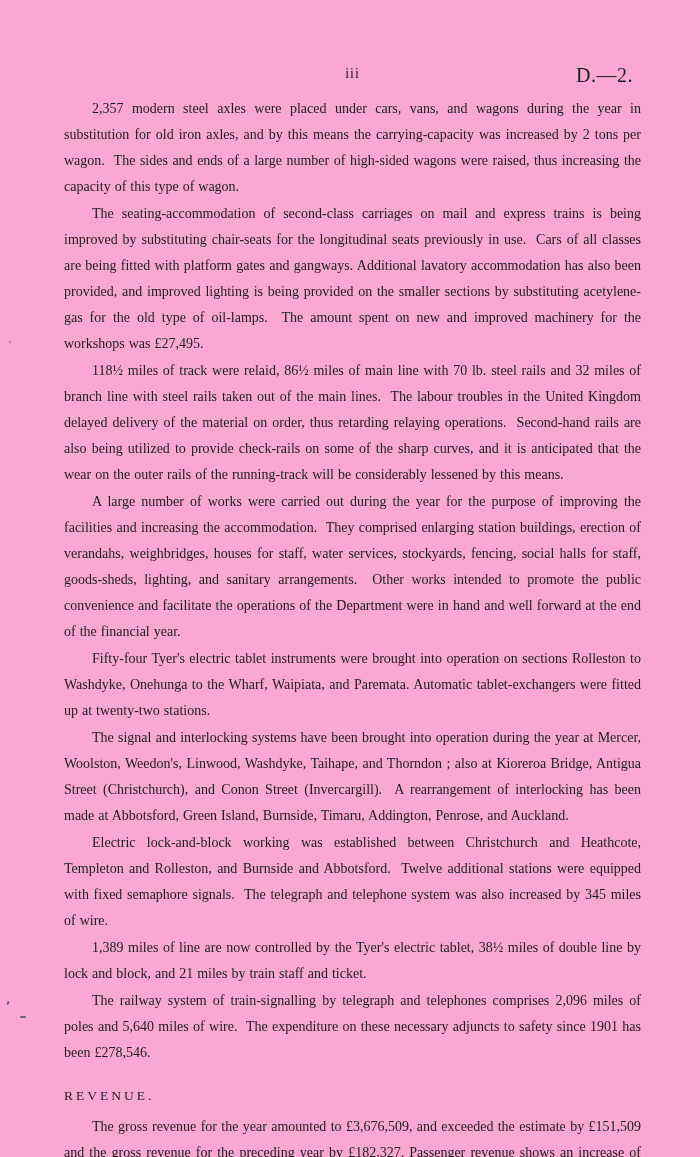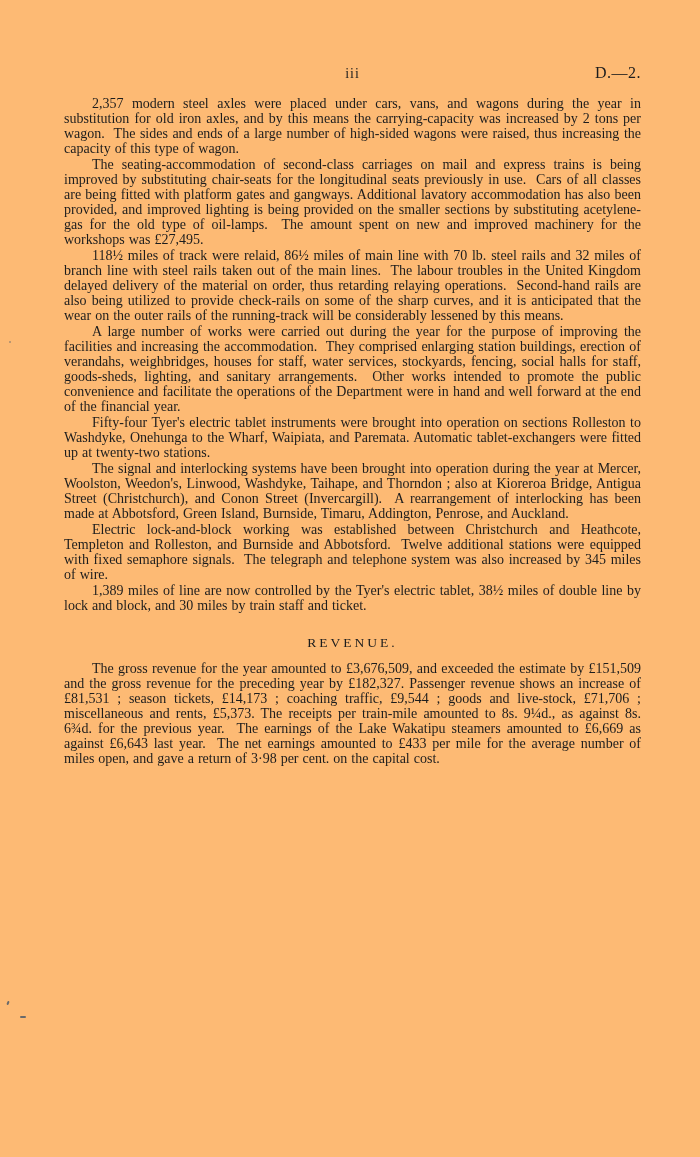--- a/index.html
+++ b/index.html
@@ -4,65 +4,64 @@
 <style>
   html, body {
     margin: 0;
     padding: 0;
     background: #e8e8e8;
   }
   .page {
     position: relative;
     width: 700px;
     height: 1157px;
-    background: #fdba74;
+    background: #f9a8d4;
     margin: 0 auto;
     overflow: hidden;
     font-family: "Liberation Serif", "DejaVu Serif", serif;
     color: #1d1d1d;
   }
   .page-header {
     position: absolute;
     top: 66px;
     left: 64px;
     width: 577px;
     height: 20px;
   }
   .folio {
     display: block;
     text-align: center;
     font-size: 14px;
     letter-spacing: 1px;
   }
   .docref {
     position: absolute;
-    right: 0;
+    right: 8px;
     top: -2px;
-    font-size: 16px;
+    font-size: 20px;
     letter-spacing: 0.5px;
   }
   .text-block {
     position: absolute;
     top: 96px;
     left: 64px;
     width: 577px;
   }
   .text-block p {
     margin: 0 0 1px 0;
     font-size: 14px;
-    line-height: 15px;
+    line-height: 26px;
     text-align: justify;
     text-indent: 28px;
     word-spacing: 0.5px;
   }
   .section-heading {
     margin: 22px 0 10px 0;
     font-size: 13.5px;
     font-weight: normal;
-    text-align: center;
     letter-spacing: 3px;
     text-indent: 0;
   }
   .artifact {
     position: absolute;
     background: #6a6a6a;
   }
   .artifact.speck-1 {
     left: 7px;
     top: 1001px;
@@ -98,21 +97,22 @@
   </div>
 
   <div class="text-block">
     <p>2,357 modern steel axles were placed under cars, vans, and wagons during the year in substitution for old iron axles, and by this means the carrying-capacity was increased by 2 tons per wagon.&nbsp; The sides and ends of a large number of high-sided wagons were raised, thus increasing the capacity of this type of wagon.</p>
     <p>The seating-accommodation of second-class carriages on mail and express trains is being improved by substituting chair-seats for the longitudinal seats previously in use.&nbsp; Cars of all classes are being fitted with platform gates and gangways. Additional lavatory accommodation has also been provided, and improved lighting is being provided on the smaller sections by substituting acetylene-gas for the old type of oil-lamps.&nbsp; The amount spent on new and improved machinery for the workshops was £27,495.</p>
     <p>118½ miles of track were relaid, 86½ miles of main line with 70 lb. steel rails and 32 miles of branch line with steel rails taken out of the main lines.&nbsp; The labour troubles in the United Kingdom delayed delivery of the material on order, thus retarding relaying operations.&nbsp; Second-hand rails are also being utilized to provide check-rails on some of the sharp curves, and it is anticipated that the wear on the outer rails of the running-track will be considerably lessened by this means.</p>
     <p>A large number of works were carried out during the year for the purpose of improving the facilities and increasing the accommodation.&nbsp; They comprised enlarging station buildings, erection of verandahs, weighbridges, houses for staff, water services, stockyards, fencing, social halls for staff, goods-sheds, lighting, and sanitary arrangements.&nbsp; Other works intended to promote the public convenience and facilitate the operations of the Department were in hand and well forward at the end of the financial year.</p>
     <p>Fifty-four Tyer's electric tablet instruments were brought into operation on sections Rolleston to Washdyke, Onehunga to the Wharf, Waipiata, and Paremata. Automatic tablet-exchangers were fitted up at twenty-two stations.</p>
     <p>The signal and interlocking systems have been brought into operation during the year at Mercer, Woolston, Weedon's, Linwood, Washdyke, Taihape, and Thorndon ; also at Kioreroa Bridge, Antigua Street (Christchurch), and Conon Street (Invercargill).&nbsp; A rearrangement of interlocking has been made at Abbotsford, Green Island, Burnside, Timaru, Addington, Penrose, and Auckland.</p>
     <p>Electric lock-and-block working was established between Christchurch and Heathcote, Templeton and Rolleston, and Burnside and Abbotsford.&nbsp; Twelve additional stations were equipped with fixed semaphore signals.&nbsp; The telegraph and telephone system was also increased by 345 miles of wire.</p>
-    <p>1,389 miles of line are now controlled by the Tyer's electric tablet, 38½ miles of double line by lock and block, and 30 miles by train staff and ticket.</p>
+    <p>1,389 miles of line are now controlled by the Tyer's electric tablet, 38½ miles of double line by lock and block, and 21 miles by train staff and ticket.</p>
+    <p>The railway system of train-signalling by telegraph and telephones comprises 2,096 miles of poles and 5,640 miles of wire.&nbsp; The expenditure on these necessary adjuncts to safety since 1901 has been £278,546.</p>
 
     <h2 class="section-heading">REVENUE.</h2>
 
     <p>The gross revenue for the year amounted to £3,676,509, and exceeded the estimate by £151,509 and the gross revenue for the preceding year by £182,327. Passenger revenue shows an increase of £81,531 ; season tickets, £14,173 ; coaching traffic, £9,544 ; goods and live-stock, £71,706 ; miscellaneous and rents, £5,373. The receipts per train-mile amounted to 8s. 9¼d., as against 8s. 6¾d. for the previous year.&nbsp; The earnings of the Lake Wakatipu steamers amounted to £6,669 as against £6,643 last year.&nbsp; The net earnings amounted to £433 per mile for the average number of miles open, and gave a return of 3·98 per cent. on the capital cost.</p>
   </div>
 
   <div class="artifact speck-1"></div>
   <div class="artifact speck-2"></div>
   <div class="artifact speck-3"></div>
 

